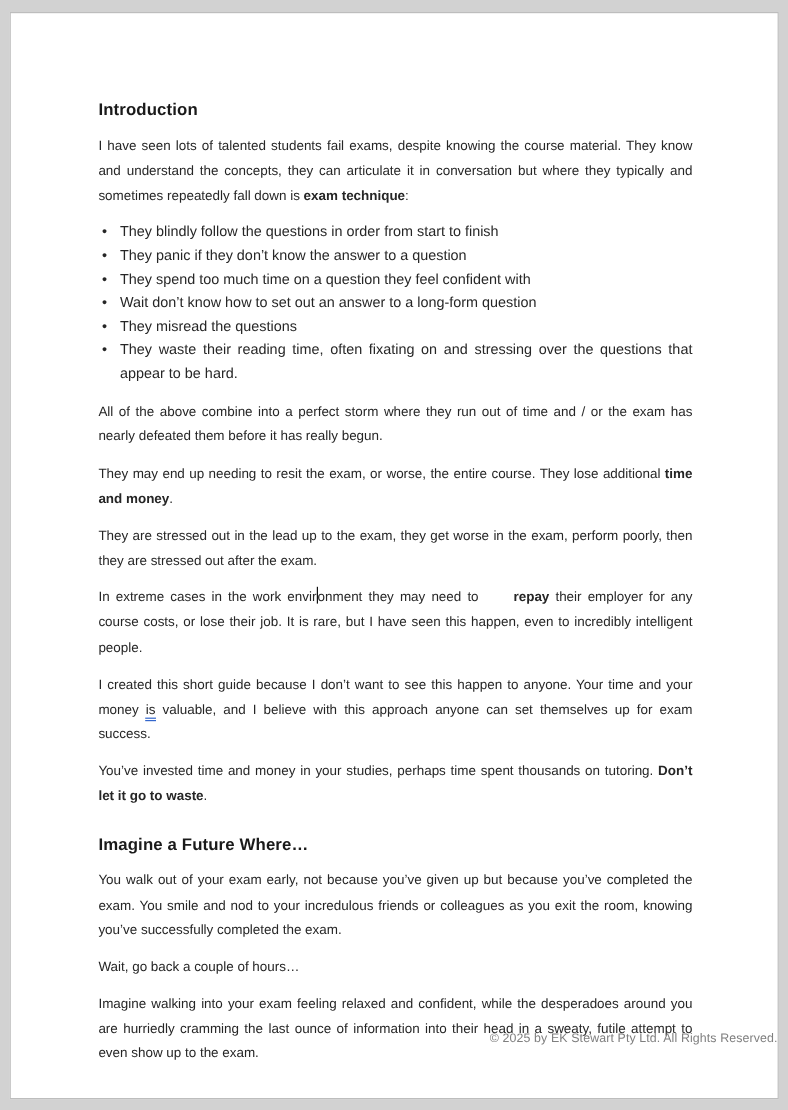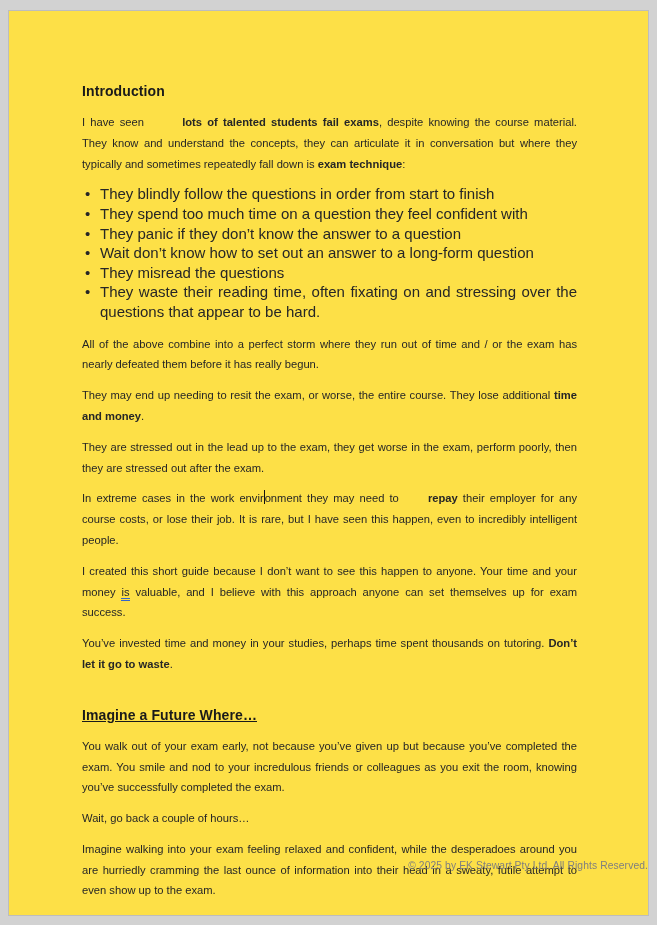--- a/index.html
+++ b/index.html
@@ -2,35 +2,35 @@
 <html><head>
 <meta charset="utf-8">
 <style>
   html,body{margin:0;padding:0;background:#d2d2d2;}
   .canvas{
     position:relative;width:657px;height:925px;background:#d2d2d2;overflow:hidden;
     font-family:"Liberation Sans",sans-serif;
   }
   .page{
     position:absolute;left:8px;top:10px;width:641px;height:906px;
-    background:#fde047;border:1px solid #bdbdbd;box-sizing:border-box;
+    background:#ffffff;border:1px solid #bdbdbd;box-sizing:border-box;
     padding:72px 71px 0 73px;
   }
   h1{
     font-size:14px;font-weight:bold;color:#1a1a1a;
     margin:0 0 12px 0;line-height:17px;letter-spacing:.1px;
   }
-  .h2gap{margin-top:32px;text-decoration:underline;}
+  .h2gap{margin-top:20px;}
   p{
     font-size:11.2px;line-height:20.8px;color:#262626;margin:0 0 10px 0;
   }
   .j{text-align:justify;}
   ul{list-style:none;margin:0 0 12px 0;padding:0;}
   li{
-    position:relative;padding-left:18px;font-size:15px;line-height:19.6px;
+    position:relative;padding-left:18px;font-size:12px;line-height:19.6px;
     color:#262626;text-align:justify;
   }
   li::before{content:"\2022";position:absolute;left:3px;top:0;color:#262626;}
   .caret{
     display:inline-block;width:1px;height:14px;background:#111111;
     vertical-align:-2px;
   }
   .grammar{
     border-bottom:3px double #3366cc;
   }
@@ -40,26 +40,26 @@
   }
 </style>
 </head>
 <body>
 
 <div class="canvas">
   <div class="page">
 
     <h1>Introduction</h1>
 
-    <p class="j"><span>I have seen </span><span style="font-weight: bold; margin-left: 33px;">lots of talented students fail exams</span><span>, despite knowing the course material. They know and understand the concepts, they can articulate it in conversation but where they typically and sometimes repeatedly fall down is </span><span style="font-weight: bold;">exam technique</span><span>:</span></p>
+    <p class="j"><span>I have seen </span><span style="font-weight: normal;">lots of talented students fail exams</span><span>, despite knowing the course material. They know and understand the concepts, they can articulate it in conversation but where they typically and sometimes repeatedly fall down is </span><span style="font-weight: bold;">exam technique</span><span>:</span></p>
 
     <ul>
       <li class="j"><span>They blindly follow the questions in order from start to finish</span></li>
+      <li class="j"><span>They panic if they don’t know the answer to a question</span></li>
       <li class="j"><span>They spend too much time on a question they feel confident with</span></li>
-      <li class="j"><span>They panic if they don’t know the answer to a question</span></li>
       <li class="j"><span>Wait don’t know how to set out an answer to a long-form question</span></li>
       <li class="j"><span>They misread the questions</span></li>
       <li class="j"><span>They waste their reading time, often fixating on and stressing over the questions that appear to be hard.</span></li>
     </ul>
 
     <p class="j"><span>All of the above combine into a perfect storm where they run out of time and / or the exam has nearly defeated them before it has really begun.</span></p>
     <p class="j"><span>They may end up needing to resit the exam, or worse, the entire course. They lose additional </span><span style="font-weight: bold;">time and money</span><span>.</span></p>
     <p class="j"><span>They are stressed out in the lead up to the exam, they get worse in the exam, perform poorly, then they are stressed out after the exam.</span></p>
     <p class="j"><span>In extreme cases in the work envir</span><span class="caret"></span><span>onment they may need to </span><span style="font-weight: bold; padding-left: 24px;">repay</span><span> their employer for any course costs, or lose their job. It is rare, but I have seen this happen, even to incredibly intelligent people.</span></p>
     <p class="j"><span>I created this short guide because I don’t want to see this happen to anyone. Your time and your money </span><span class="grammar">is</span><span> </span><span style="font-weight: normal;">valuable</span><span>, and I believe with this approach anyone can set themselves up for exam success.</span></p>

